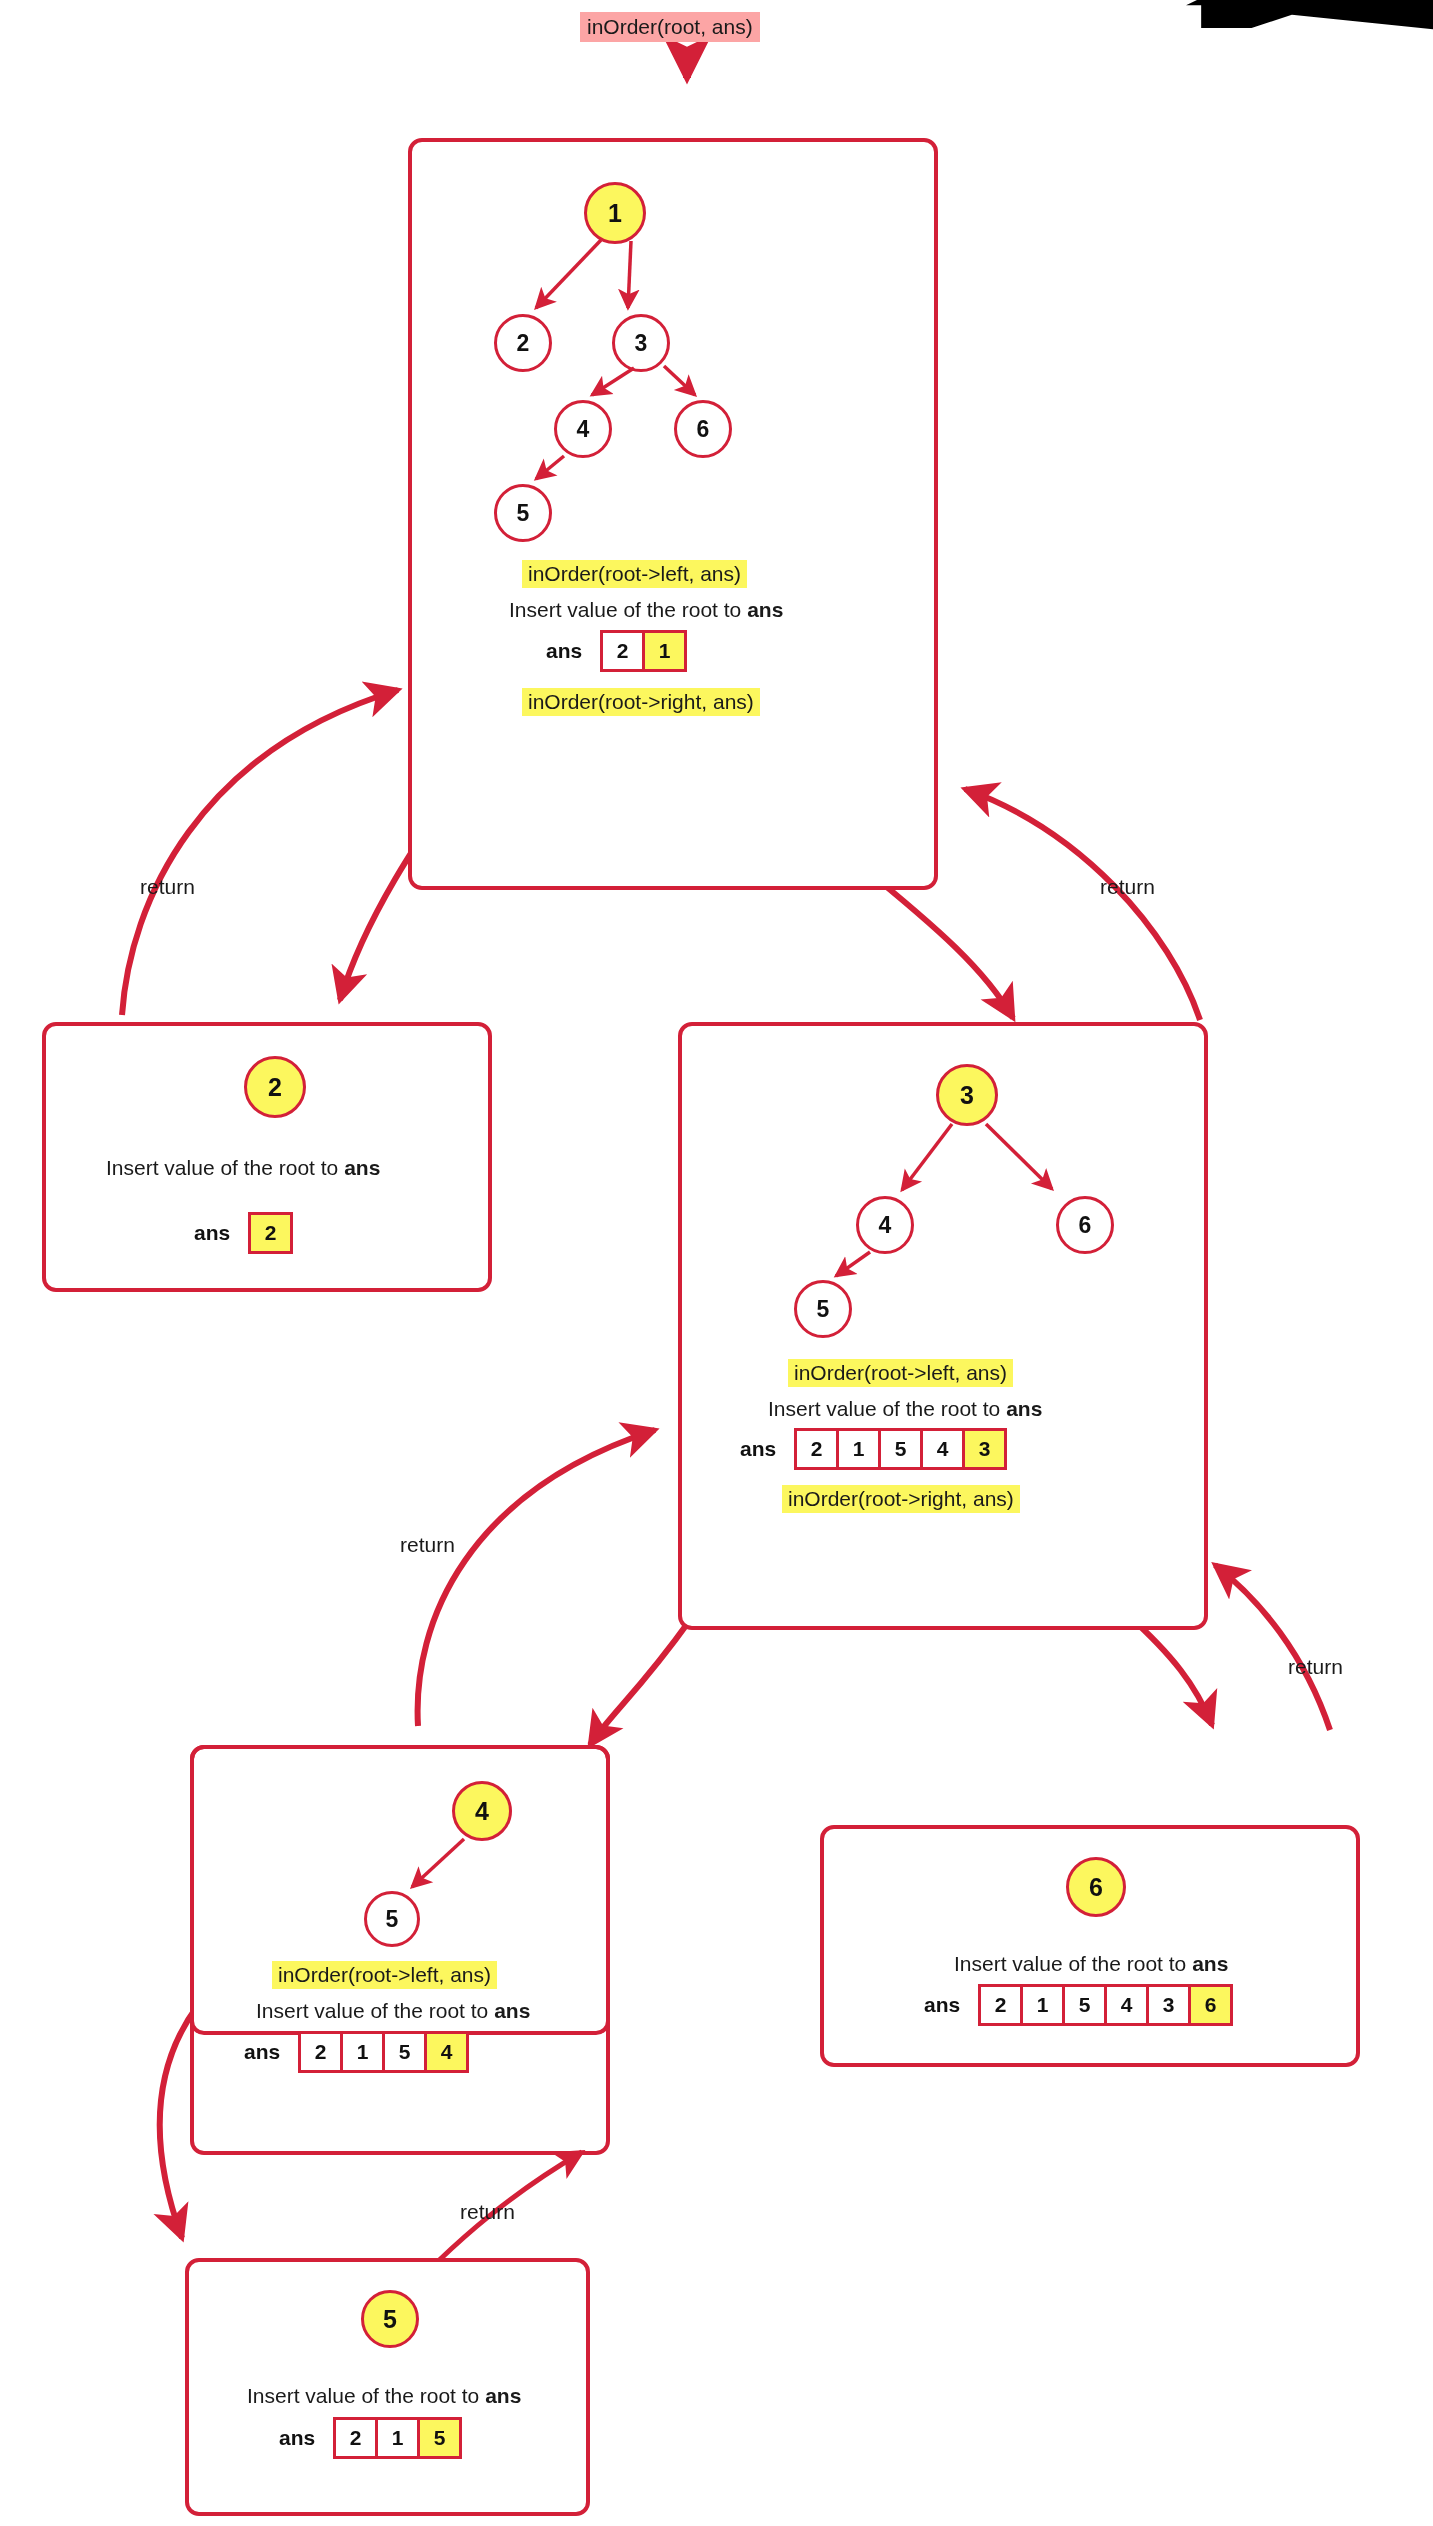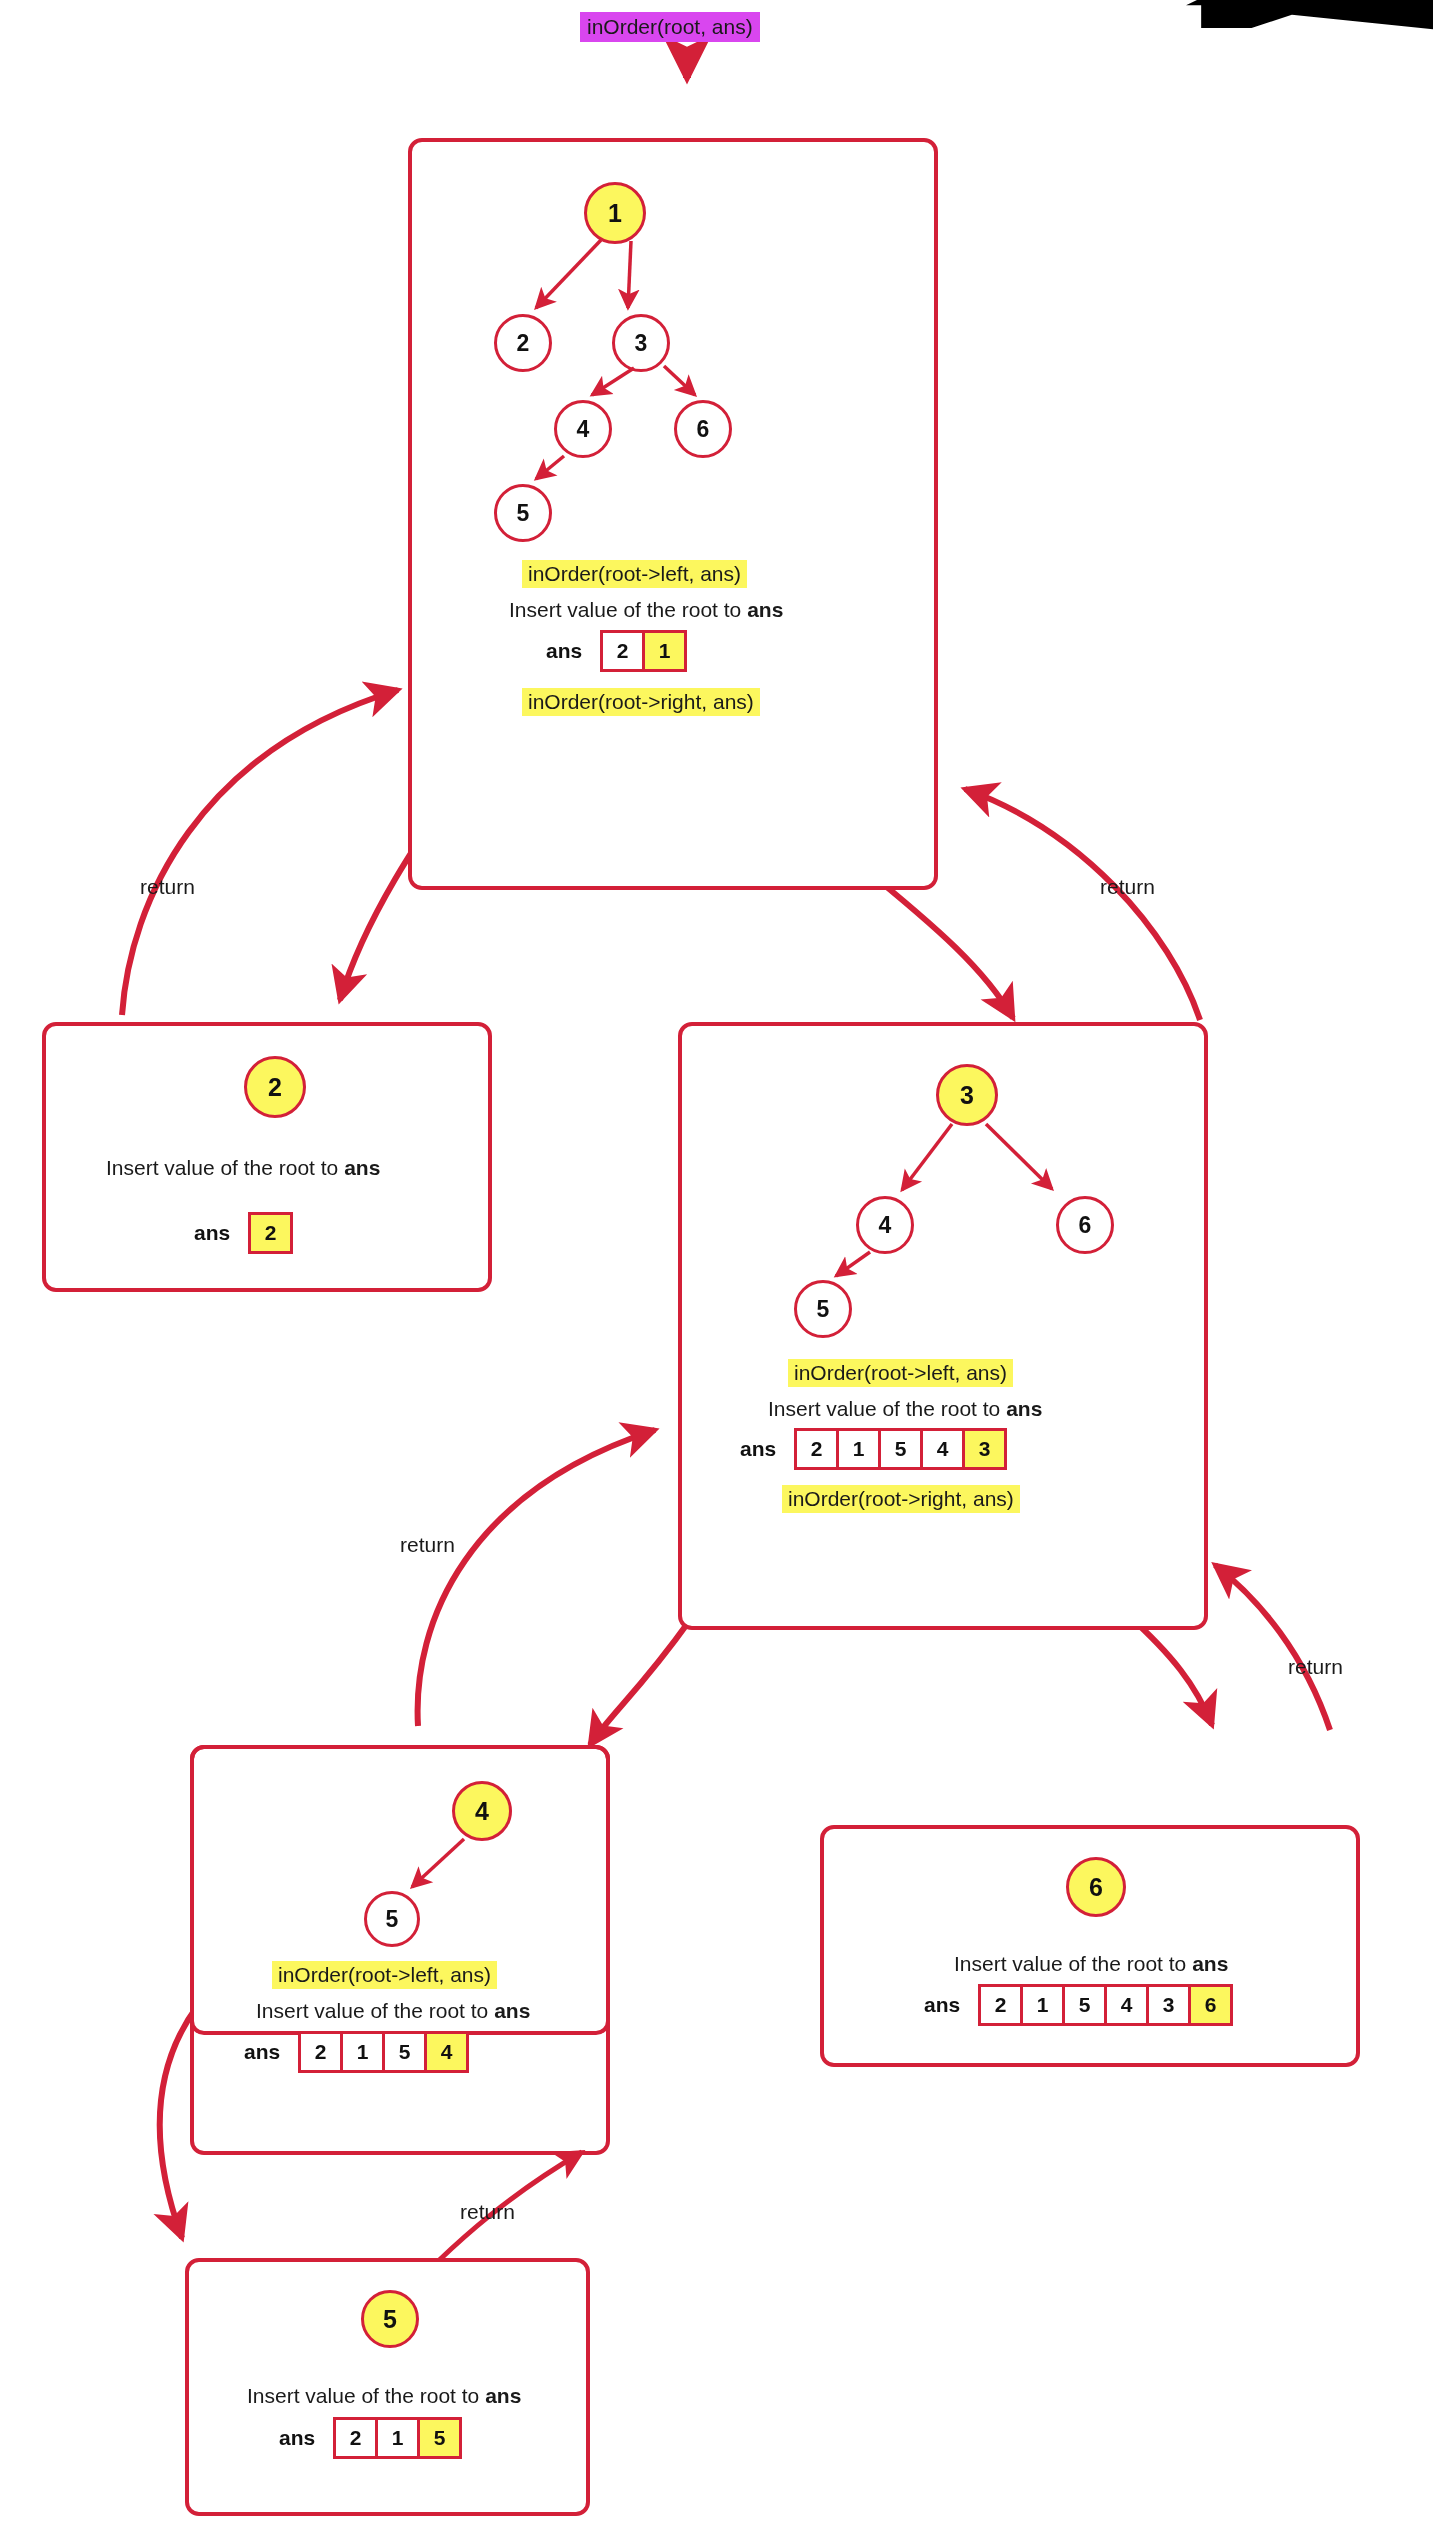--- a/index.html
+++ b/index.html
@@ -29,21 +29,21 @@
   .anslabel{font-size:21px;font-weight:bold;color:#111;margin-right:18px;}
   .cells{display:flex;}
   .cell{box-sizing:border-box;width:45px;height:42px;border:3px solid #D32038;
         margin-left:-3px;background:#fff;display:flex;align-items:center;
         justify-content:center;font-size:21px;font-weight:bold;color:#111;}
   .cell:first-child{margin-left:0;}
   .cell.hl{background:#FCF75E;}
 
   
   .flabel{position:absolute;white-space:nowrap;font-size:21px;color:#1a1a1a;}
-  .flabel.hl{background:#d946ef;padding:3px 7px;}
+  .flabel.hl{background:#fca5a5;padding:3px 7px;}
 
   
   #artifact{position:absolute;left:1181px;top:-2px;width:252px;height:60px;
             background:#000;
             clip-path:polygon(8% 0%,100% 0%,100% 52%,44% 28%,28% 50%,8% 50%,8% 12%,2% 12%);}
 </style>
 </head>
 <body>
 
 <div id="stage">

